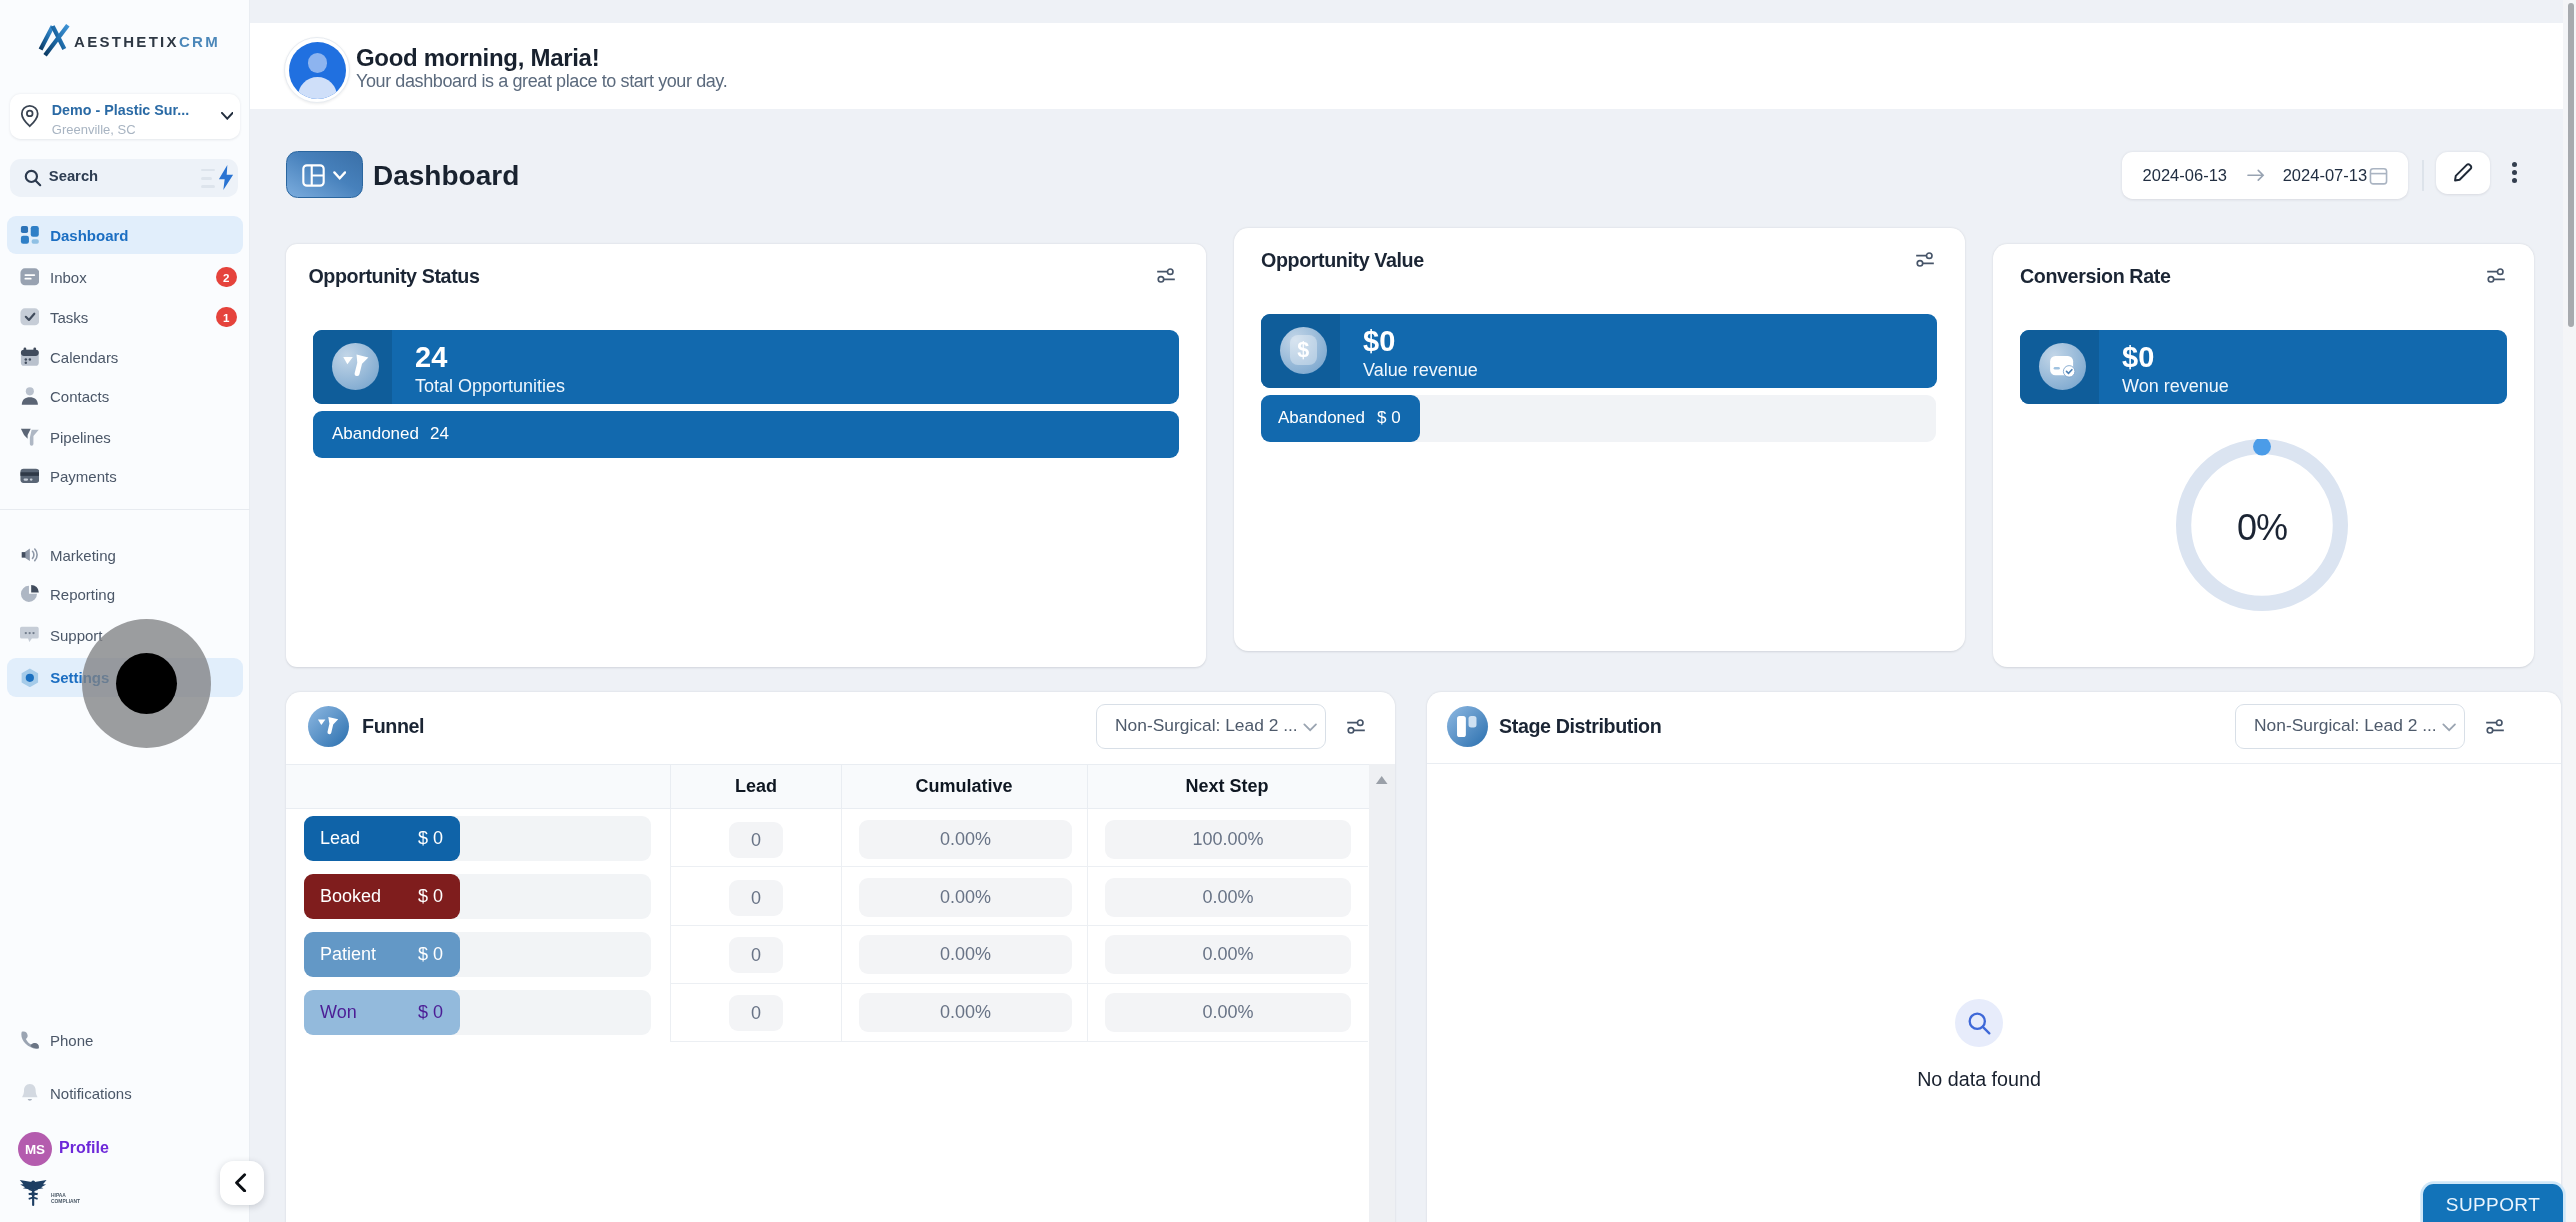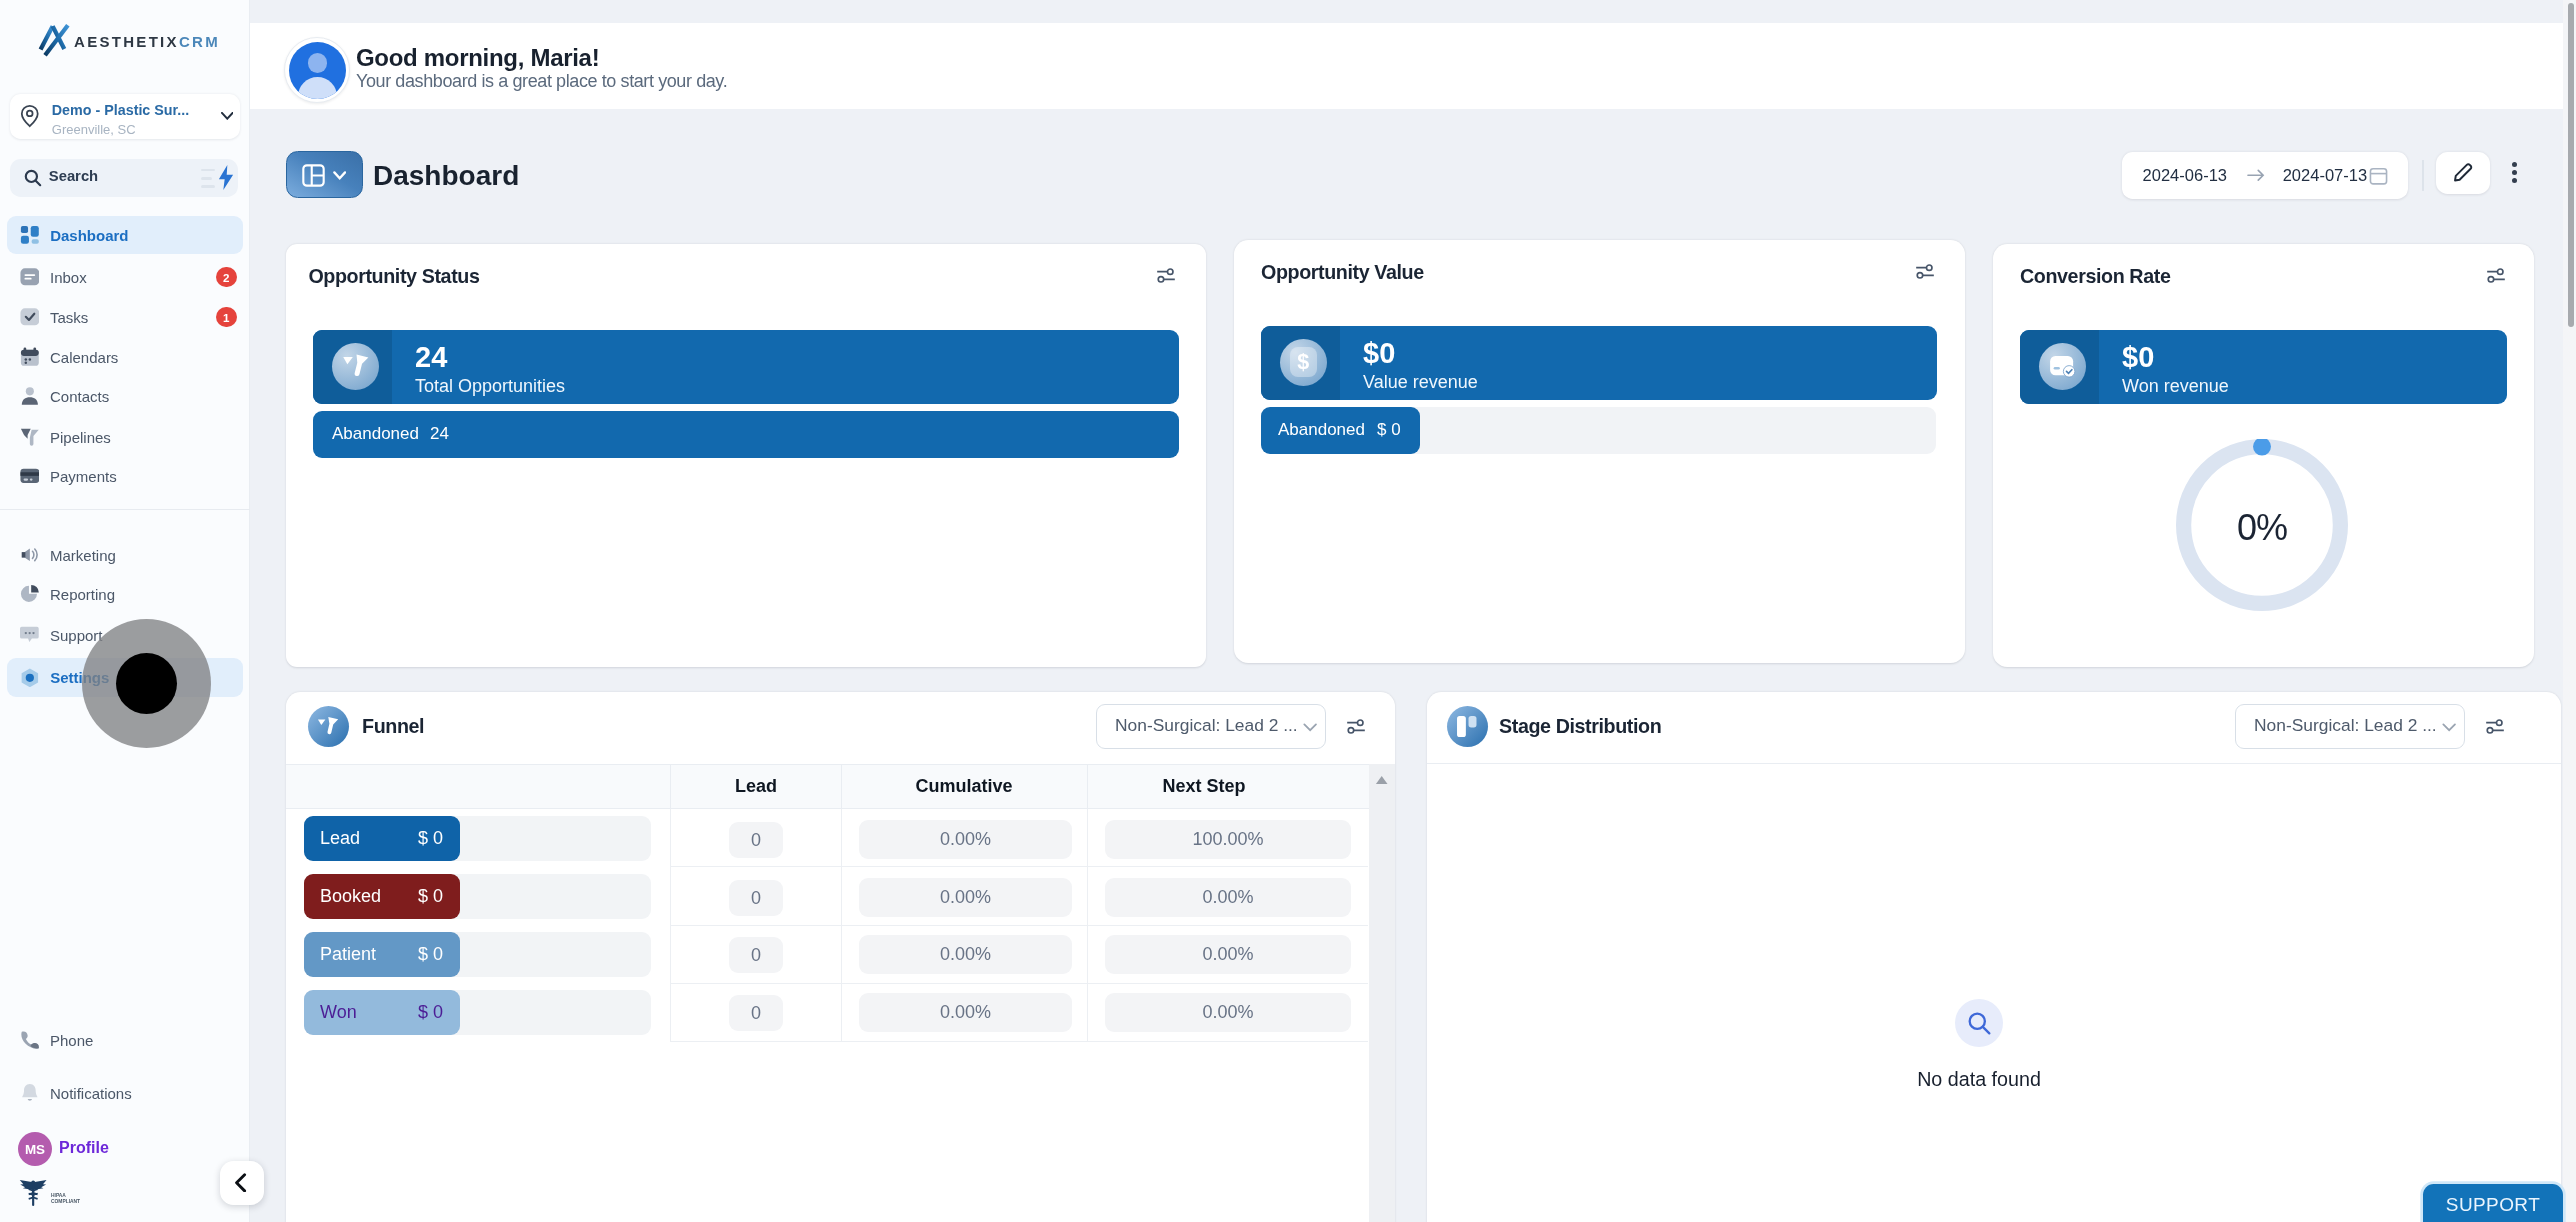--- a/index.html
+++ b/index.html
@@ -262,21 +262,21 @@
         </svg>
       </div>
       <div class="v">24</div>
       <div class="l">Total Opportunities</div>
     </div>
     <div class="bigbar" style="left:27px; top:167px; width:866px; height:47px;">
       <span class="abs" style="left:19px; top:13.4px; color:#fff; font-size:17px;">Abandoned</span>
       <span class="abs" style="left:117px; top:13.4px; color:#fff; font-size:17px;">24</span>
     </div>
   </div>
-  <div class="card" id="card-ov" style="left:1234px; top:240px; width:731px; height:423px;padding-left:16px;">
+  <div class="card" id="card-ov" style="left:1234px; top:228px; width:731px; height:423px;padding-left:16px;">
     <div class="cardtitle abs" style="left:27px; top:20.6px;">Opportunity Value</div>
     <svg class="abs" style="left:682px; top:24px;" width="18" height="15" viewBox="0 0 20 17" fill="none" stroke="#475569" stroke-width="1.9">
       <path d="M0 4.2 L11.5 4.2 M7.6 12.8 L20 12.8"></path>
       <circle cx="14.8" cy="4.2" r="3.1"></circle>
       <circle cx="4.3" cy="12.8" r="3.1"></circle>
     </svg>
     <div class="bigbar" style="left:27px; top:86px; width:676px;">
       <div class="sq"></div>
       <div class="circ">
         <div class="abs" style="left:9.8px; top:8px; width:27px; height:30px; border-radius:8px; background:rgba(255,255,255,.35); color:#fff; font-size:21.5px; font-weight:700; text-align:center; line-height:30px;">$</div>
@@ -337,21 +337,21 @@
       <circle cx="14.8" cy="4.2" r="3.1"></circle>
       <circle cx="4.3" cy="12.8" r="3.1"></circle>
     </svg>
 
     <div class="abs" style="left:0; top:72px; width:1083px; height:45px; background:#f8fafc; border-top:0.9px solid #e9edf2; border-bottom:0.9px solid #e9edf2;"></div>
     <div class="abs" style="left:384px; top:72px; width:0.9px; height:45px; background:#e9edf2;"></div>
     <div class="abs" style="left:555px; top:72px; width:0.9px; height:45px; background:#e9edf2;"></div>
     <div class="abs" style="left:801px; top:72px; width:0.9px; height:45px; background:#e9edf2;"></div>
     <div class="abs" style="left:384px; top:84px; width:172px; text-align:center; font-size:18px; font-weight:700; color:#0f1722;">Lead</div>
     <div class="abs" style="left:555px; top:84px; width:246px; text-align:center; font-size:18px; font-weight:700; color:#0f1722;">Cumulative</div>
-    <div class="abs" style="left:778px; top:84px; width:280px; text-align:center; font-size:18px; font-weight:700; color:#0f1722;">Next Step</div>
+    <div class="abs" style="left:801px; top:84px; width:280px; text-align:center; font-size:18px; font-weight:700; color:#0f1722;">Next Step</div>
 
     <div class="abs" style="left:384px; top:117px; width:0.9px; height:232px; background:#eceff3;"></div>
     <div class="abs" style="left:555px; top:117px; width:0.9px; height:232px; background:#eceff3;"></div>
     <div class="abs" style="left:801px; top:117px; width:0.9px; height:232px; background:#eceff3;"></div>
     <div class="abs" style="left:384px; top:174px; width:698px; height:0.9px; background:#eceff3;"></div>
     <div class="abs" style="left:384px; top:233px; width:698px; height:0.9px; background:#eceff3;"></div>
     <div class="abs" style="left:384px; top:291px; width:698px; height:0.9px; background:#eceff3;"></div>
     <div class="abs" style="left:384px; top:349px; width:698px; height:0.9px; background:#eceff3;"></div>
 
     <div class="abs" style="left:18px; top:124px; width:347px; height:45px; background:#f2f4f6; border-radius:9px;"></div>

